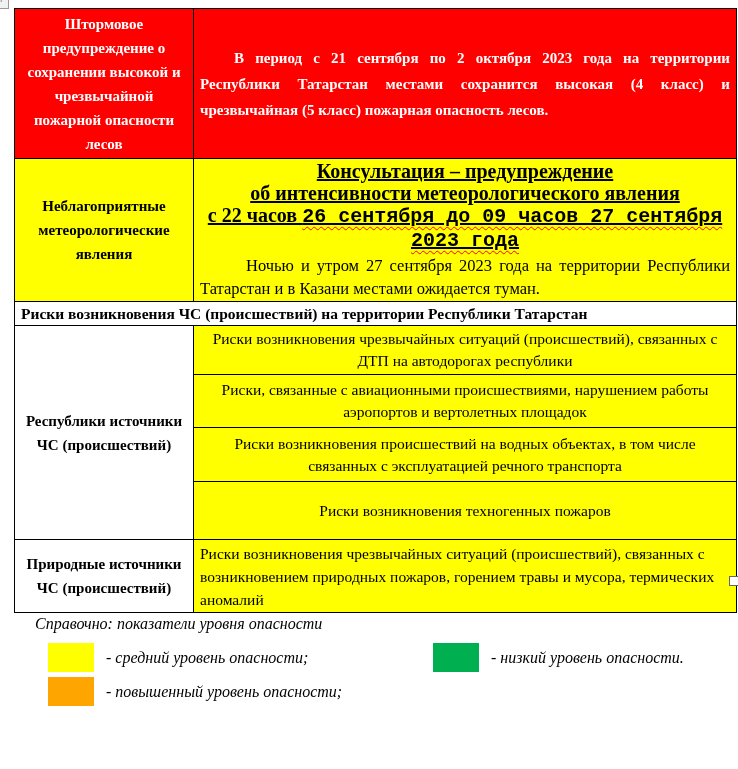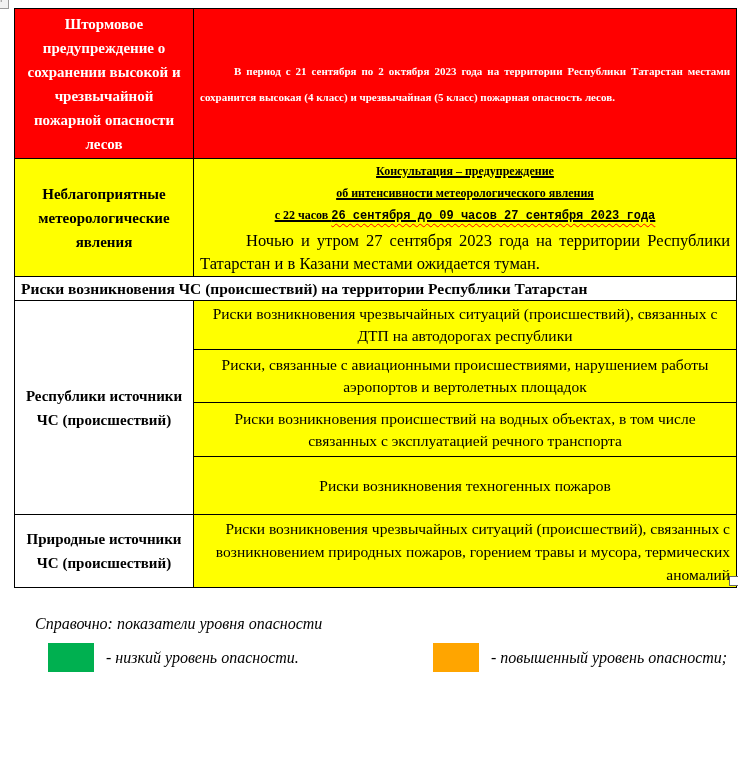--- a/index.html
+++ b/index.html
@@ -31,25 +31,25 @@
   .r5{height:53px;}
   .r6{height:54px;}
   .r7{height:58px;margin-left:12px;}
   .r8{height:73px;}
 
   .cell-red{color:#fff;}
   .head-cell{text-align:center;font-weight:bold;font-size:15px;line-height:24px;}
   .storm-label{font-size:15px;line-height:24px;}
   .storm-text{
     text-align:justify;text-indent:34px;
-    font-weight:bold;font-size:11px;line-height:26px;
+    font-weight:bold;font-size:15px;line-height:26px;
     padding:0 10px 18px 10px;
   }
   .consult-line{
-    text-align:center;font-weight:bold;font-size:12px;line-height:22px;
+    text-align:center;font-weight:bold;font-size:20px;line-height:22px;
     text-decoration:underline;
     text-decoration-thickness:1.5px;
   }
   .squiggle{
     text-decoration-line:underline;
     text-decoration-style:wavy;
     text-decoration-color:#ff0000;
     text-decoration-thickness:1px;
     text-underline-offset:4px;
     font-family:Liberation Mono, monospace;
@@ -60,21 +60,21 @@
     font-size:16.5px;line-height:23px;
   }
   .risks-header{
     font-weight:bold;font-size:15.5px;line-height:20px;
     background:#ffffff;padding:0;
   }
   .risk-cell{
     text-align:center;font-size:15.5px;line-height:22px;padding:2px 10px;
   }
   .nat-cell{
-    text-align:right;font-size:15.5px;line-height:23px;padding:2px 10px;
+    text-align:left;font-size:15.5px;line-height:23px;padding:2px 10px;
   }
 
   
   .legend{position:absolute;left:35px;top:614px;width:680px;}
   .legend-title{
     font-style:italic;font-size:16px;line-height:20px;margin:0 0 8px 0;
   }
   .legend-grid{
     display:grid;grid-template-columns:385px auto;row-gap:3px;margin-left:13px;
   }
@@ -149,20 +149,24 @@
     </tr>
   </tbody>
     </table>
 
   <div class="resize-handle"></div>
 
   <div class="legend">
     <p class="legend-title">Справочно: показатели уровня опасности</p>
     <div class="legend-grid">
       <div class="legend-item">
+        <span class="swatch" style="background-color: rgb(255, 255, 0);"></span>
+        <span class="legend-label">- средний уровень опасности;</span>
+      </div>
+      <div class="legend-item">
         <span class="swatch" style="background-color: rgb(0, 176, 80);"></span>
         <span class="legend-label">- низкий уровень опасности.</span>
       </div>
       <div class="legend-item">
         <span class="swatch" style="background-color: rgb(255, 165, 0);"></span>
         <span class="legend-label">- повышенный уровень опасности;</span>
       </div>
     </div>
   </div>
 

